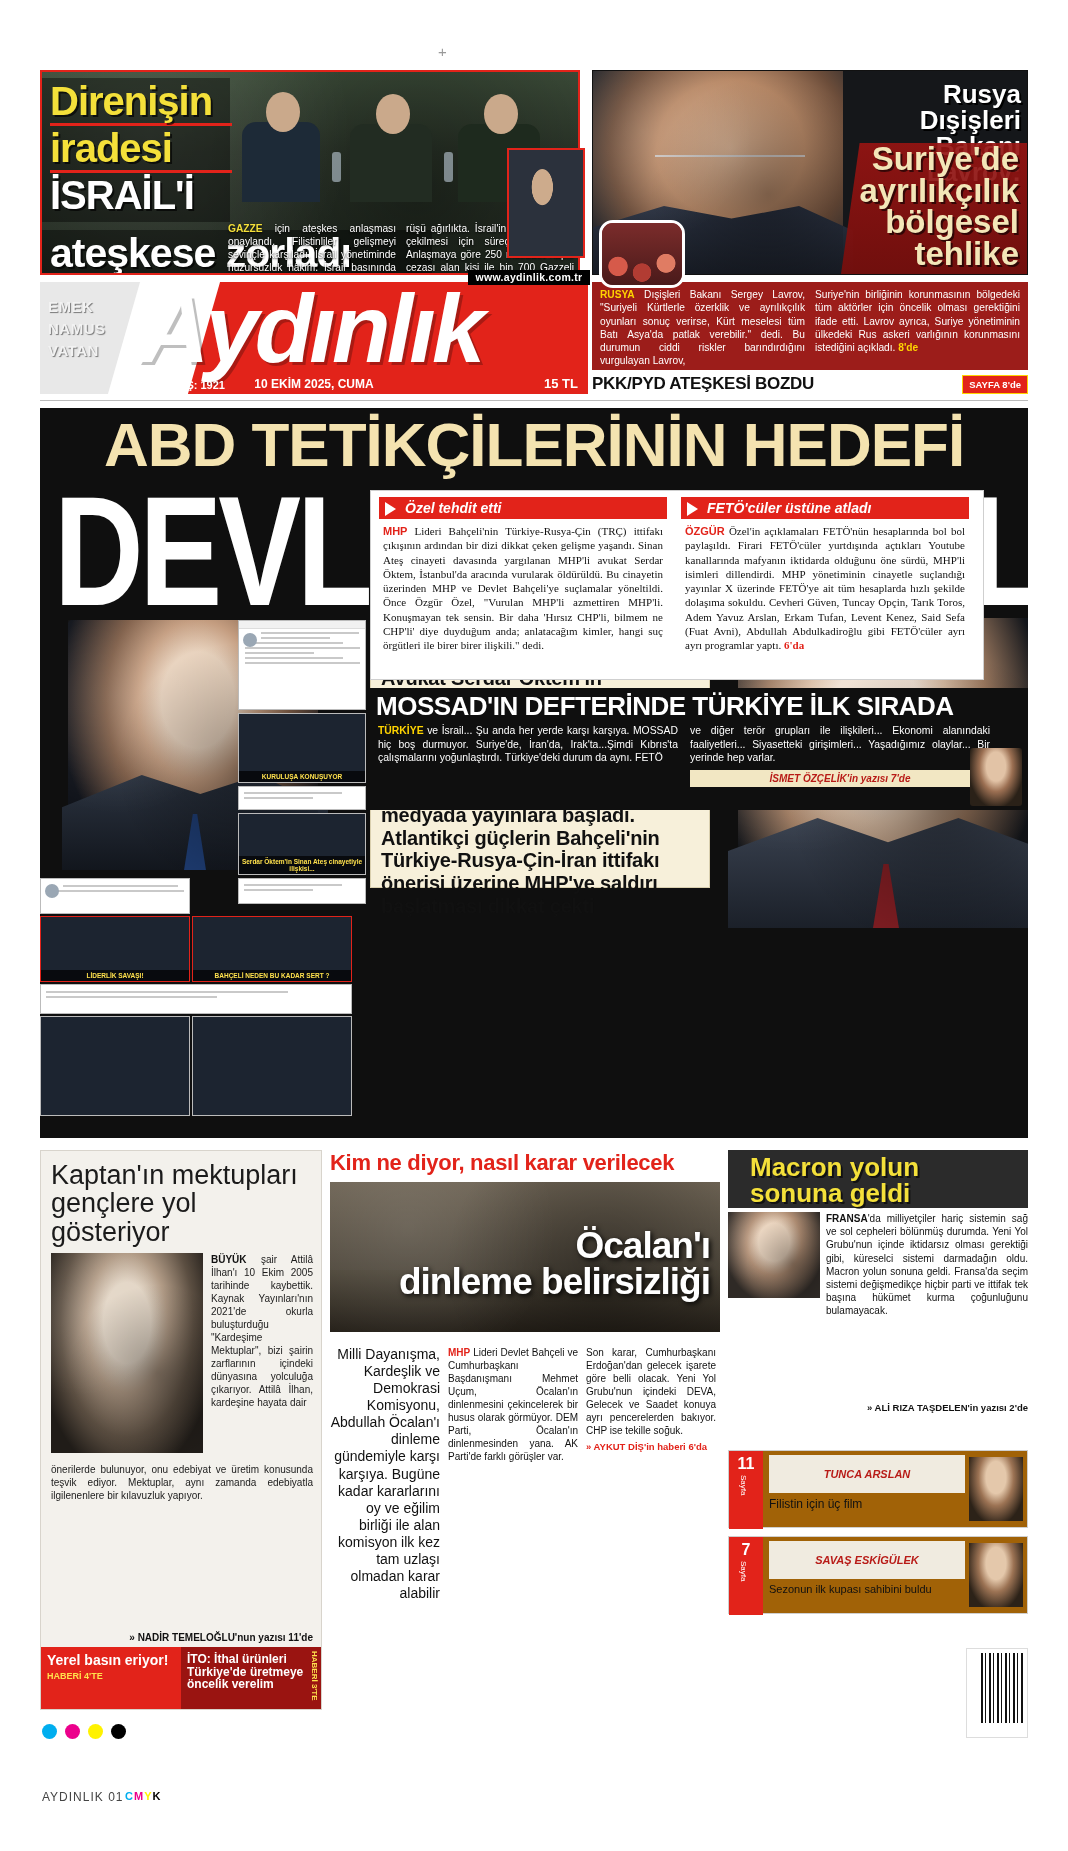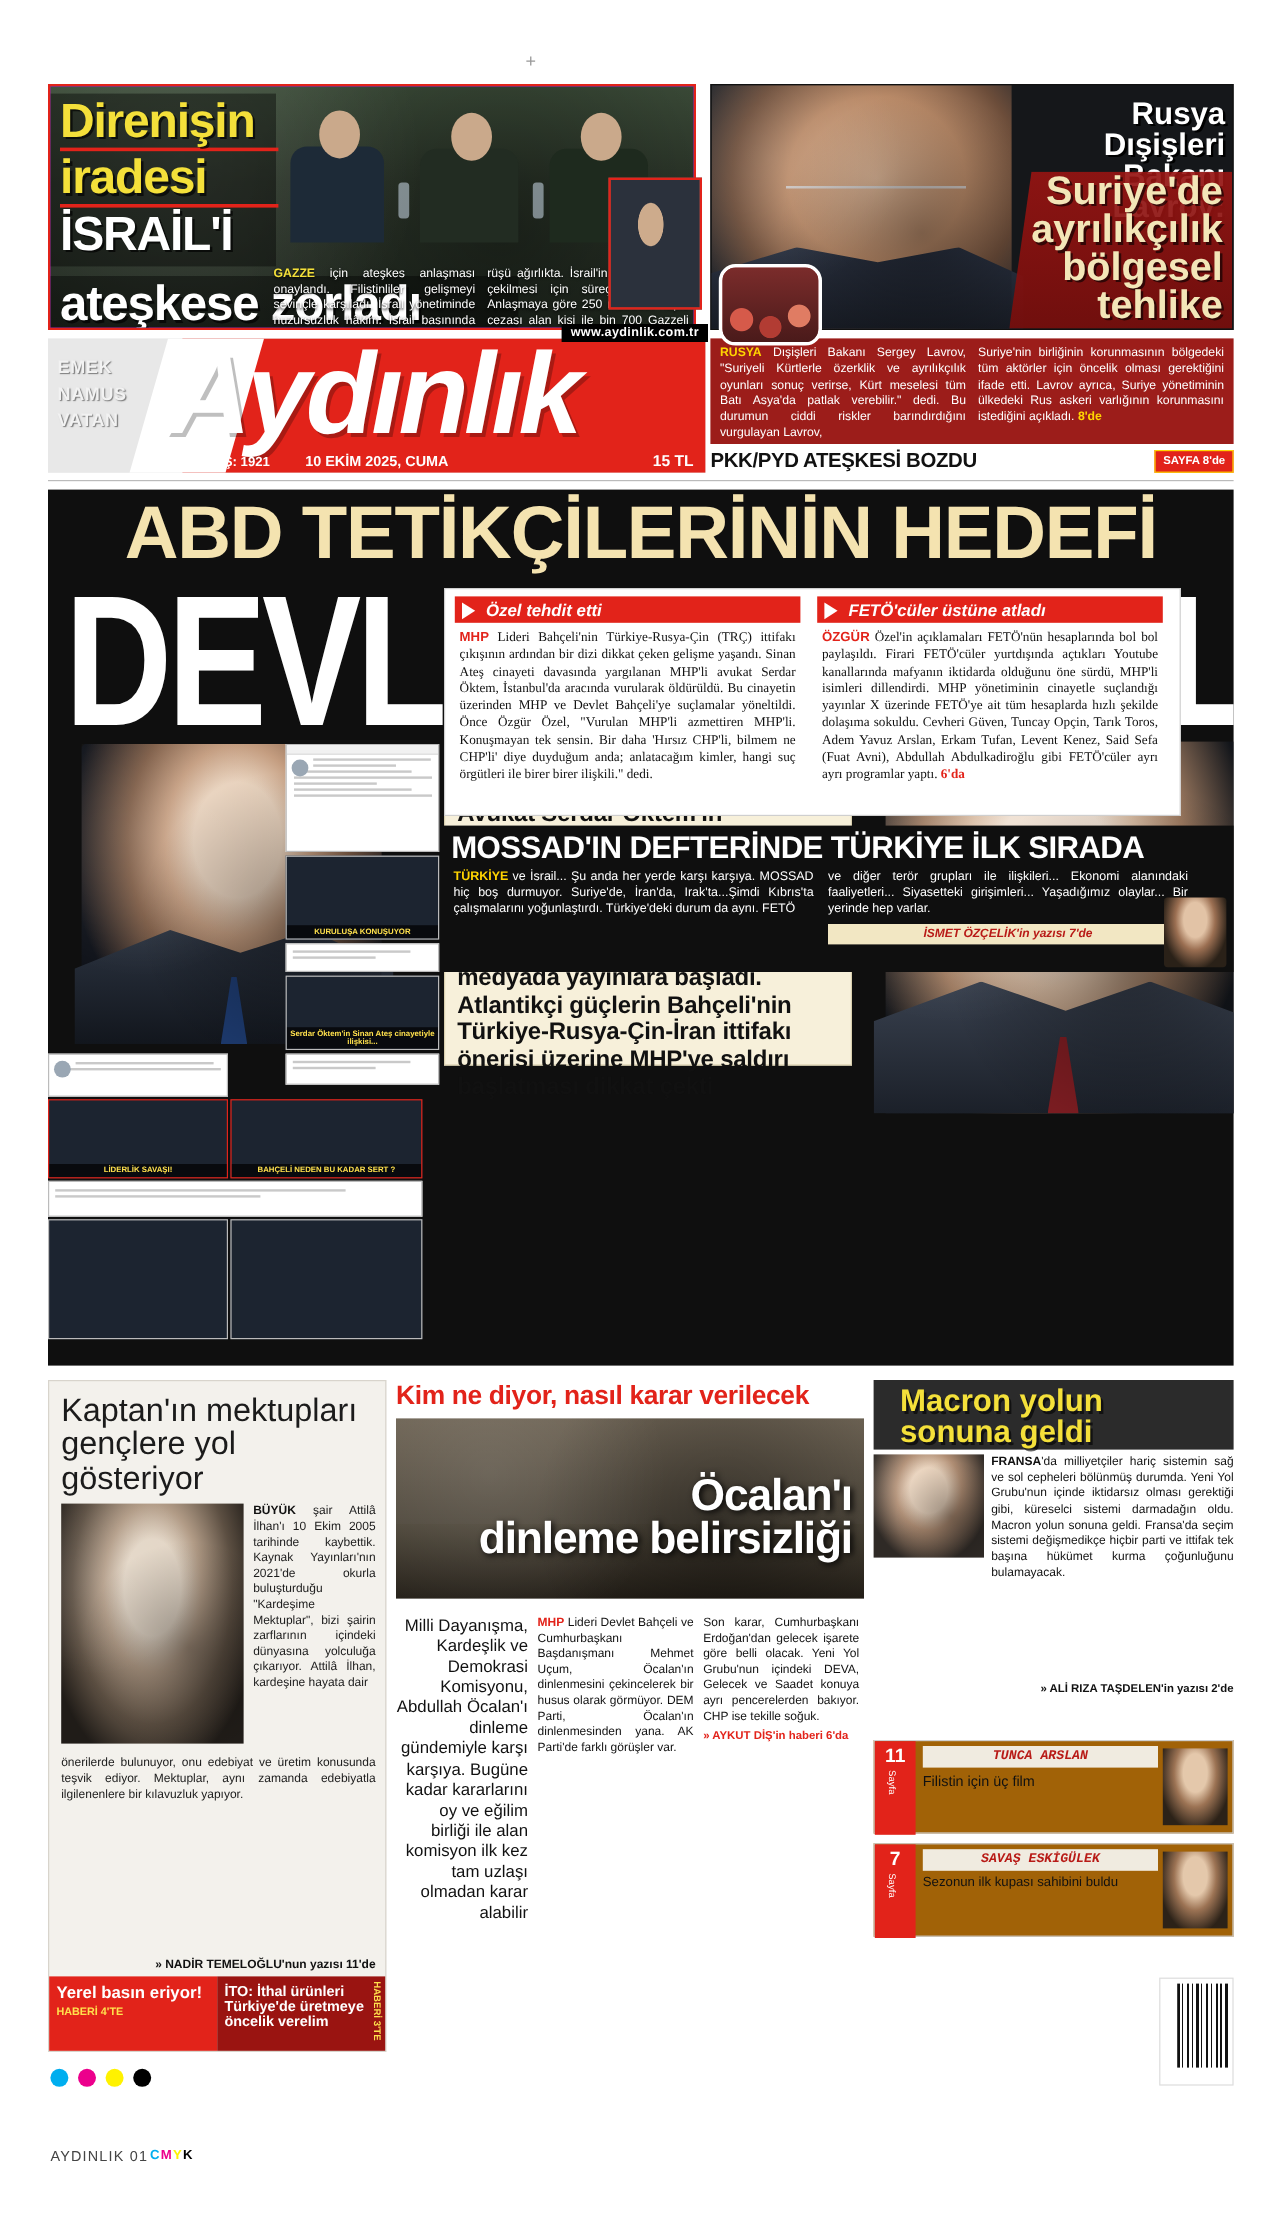--- a/index.html
+++ b/index.html
@@ -16,21 +16,21 @@
       radial-gradient(circle at 20% 30%, rgba(255,255,255,.10), transparent 45%),
       radial-gradient(circle at 70% 60%, rgba(0,0,0,.35), transparent 55%);
   }
 
   
   .crop { position:absolute; color:#999; font-size:15px; line-height:1; }
 
   
   #teaser-left {
     position:absolute; left:40px; top:70px; width:540px; height:205px;
-    border:2px solid #e2231a; background:#6d28d9; overflow:hidden;
+    border:2px solid #e2231a; background:#b91c1c; overflow:hidden;
   }
   #teaser-left .bgimg{
     position:absolute; inset:0;
     background:
       linear-gradient(180deg,#3b4b38 0%, #2b3529 40%, #20281f 100%);
   }
   #teaser-left .people{
     position:absolute; left:180px; top:8px; right:0; height:120px;
   }
   #teaser-left .head{
@@ -347,21 +347,21 @@
   .sidecard{
     position:absolute; left:0; width:300px; height:78px; background:#a16207; border:1px solid #cfcfcf;
   }
   .sidecard .num{
     position:absolute; left:0; top:0; width:34px; height:78px; background:#e2231a; color:#fff;
   }
   .sidecard .num .n{ font-weight:bold; font-size:16px; text-align:center; padding-top:4px; }
   .sidecard .num .s{ font-size:8px; text-align:center; writing-mode:vertical-rl; margin-left:10px; margin-top:2px;}
   .sidecard .nm{
     margin-left:40px; background:#f0ebe0; color:#b81b17; font-weight:bold; font-style:italic;
-    font-size:11px; text-align:center; padding:3px 2px; margin-top:4px; margin-right:62px;font-family:Liberation Mono, monospace;
+    font-size:11px; text-align:center; padding:13px 2px; margin-top:4px; margin-right:62px;
   }
   .sidecard .tx{ margin-left:40px; margin-right:62px; font-size:12px; line-height:1.2; color:#111; padding-top:4px;}
   .sidecard .mug{
     position:absolute; right:4px; top:6px; width:54px; height:64px;
     background:radial-gradient(ellipse at 50% 32%, #e4c8ab 0 26%, #9c7354 46%, #2c2218 78%);
   }
 
   
   #dots{ position:absolute; left:42px; top:1724px; display:flex; gap:8px; }
   #dots span{ width:15px; height:15px; border-radius:50%; display:block; }

